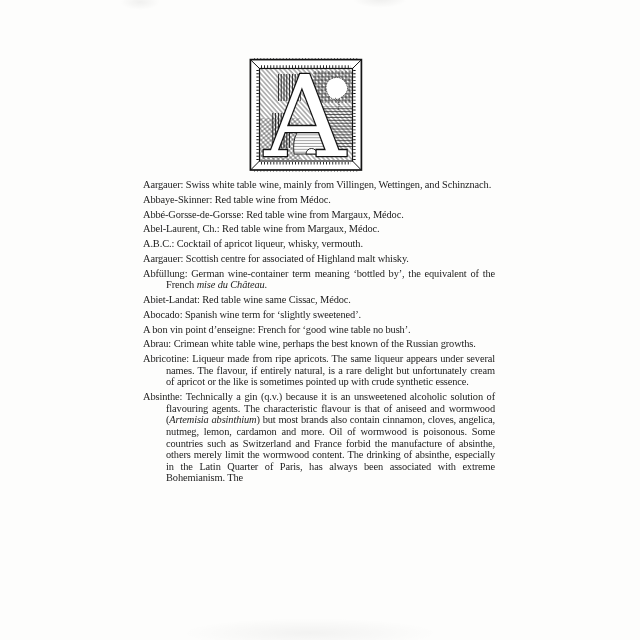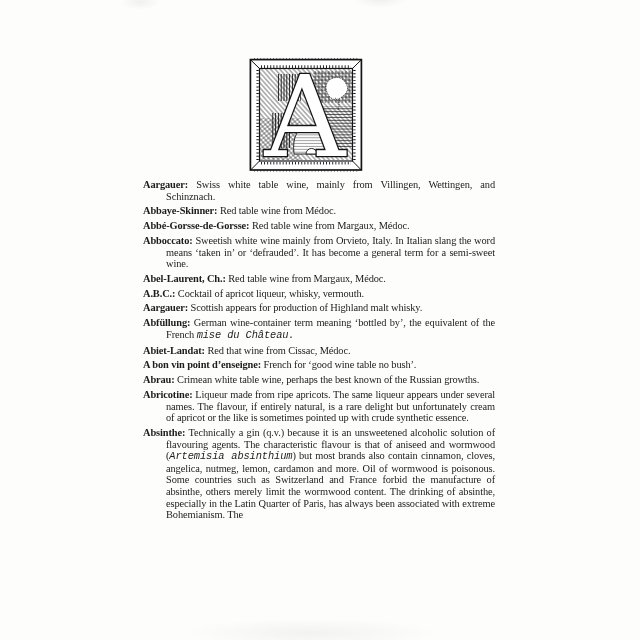--- a/index.html
+++ b/index.html
@@ -33,22 +33,22 @@
   }
   .entry {
     margin: 0 0 3.2px 0;
     font-size: 10.4px;
     line-height: 11.6px;
     letter-spacing: -0.12px;
     text-align: justify;
     padding-left: 23px;
     text-indent: -23px;
   }
-  .entry .term { font-weight: bold; }
-  .entry i { font-style: italic; font-family: Liberation Mono, monospace; }
+  .entry .term { font-weight: normal; }
+  .entry i { font-style: italic; }
 </style>
 </head>
 <body>
 
 <div class="sheet">
   <div class="smudge s1"></div>
   <div class="smudge s2"></div>
   <div class="smudge s3"></div>
 
   <div class="initial-wrap">
@@ -110,24 +110,24 @@
       </g>
 
       <text x="56" y="97.5" text-anchor="middle" font-family="DejaVu Serif, serif" font-size="112" fill="#ffffff" stroke="#141414" stroke-width="2.6" style="paint-order: stroke fill;">A</text>
     </svg>
   </div>
 
   <div class="entries">
       <p class="entry"><span class="term">Aargauer:</span> <span>Swiss white table wine, mainly from Villingen, Wettingen, and Schinznach.</span></p>
       <p class="entry"><span class="term">Abbaye-Skinner:</span> <span>Red table wine from Médoc.</span></p>
       <p class="entry"><span class="term">Abbé-Gorsse-de-Gorsse:</span> <span>Red table wine from Margaux, Médoc.</span></p>
-      <p class="entry"><span class="term">Abboccato:</span> <span>Sweetish white wine mainly from Orvieto, Italy. In Italian slang the word means ‘taken in’ or ‘defrauded’. It has become a general term for a semi-sweet wine.</span></p>
       <p class="entry"><span class="term">Abel-Laurent, Ch.:</span> <span>Red table wine from Margaux, Médoc.</span></p>
       <p class="entry"><span class="term">A.B.C.:</span> <span>Cocktail of apricot liqueur, whisky, vermouth.</span></p>
-      <p class="entry"><span class="term">Aargauer:</span> <span>Scottish appears for production of Highland malt whisky.</span></p>
+      <p class="entry"><span class="term">Aargauer:</span> <span>Scottish centre for associated of Highland malt whisky.</span></p>
       <p class="entry"><span class="term">Abfüllung:</span> <span>German wine-container term meaning ‘bottled by’, the equivalent of the French </span><i>mise du Château.</i></p>
-      <p class="entry"><span class="term">Abiet-Landat:</span> <span>Red that wine from Cissac, Médoc.</span></p>
+      <p class="entry"><span class="term">Abiet-Landat:</span> <span>Red table wine same Cissac, Médoc.</span></p>
+      <p class="entry"><span class="term">Abocado:</span> <span>Spanish wine term for ‘slightly sweetened’.</span></p>
       <p class="entry"><span class="term">A bon vin point d’enseigne:</span> <span>French for ‘good wine table no bush’.</span></p>
       <p class="entry"><span class="term">Abrau:</span> <span>Crimean white table wine, perhaps the best known of the Russian growths.</span></p>
       <p class="entry"><span class="term">Abricotine:</span> <span>Liqueur made from ripe apricots. The same liqueur appears under several names. The flavour, if entirely natural, is a rare delight but unfortunately cream of apricot or the like is sometimes pointed up with crude synthetic essence.</span></p>
       <p class="entry"><span class="term">Absinthe:</span> <span>Technically a gin (q.v.) because it is an unsweetened alcoholic solution of flavouring agents. The characteristic flavour is that of aniseed and wormwood (</span><i>Artemisia absinthium</i><span>) but most brands also contain cinnamon, cloves, angelica, nutmeg, lemon, cardamon and more. Oil of wormwood is poisonous. Some countries such as Switzerland and France forbid the manufacture of absinthe, others merely limit the wormwood content. The drinking of absinthe, especially in the Latin Quarter of Paris, has always been associated with extreme Bohemianism. The</span></p>
     </div>
 </div>
 
 </body></html>

